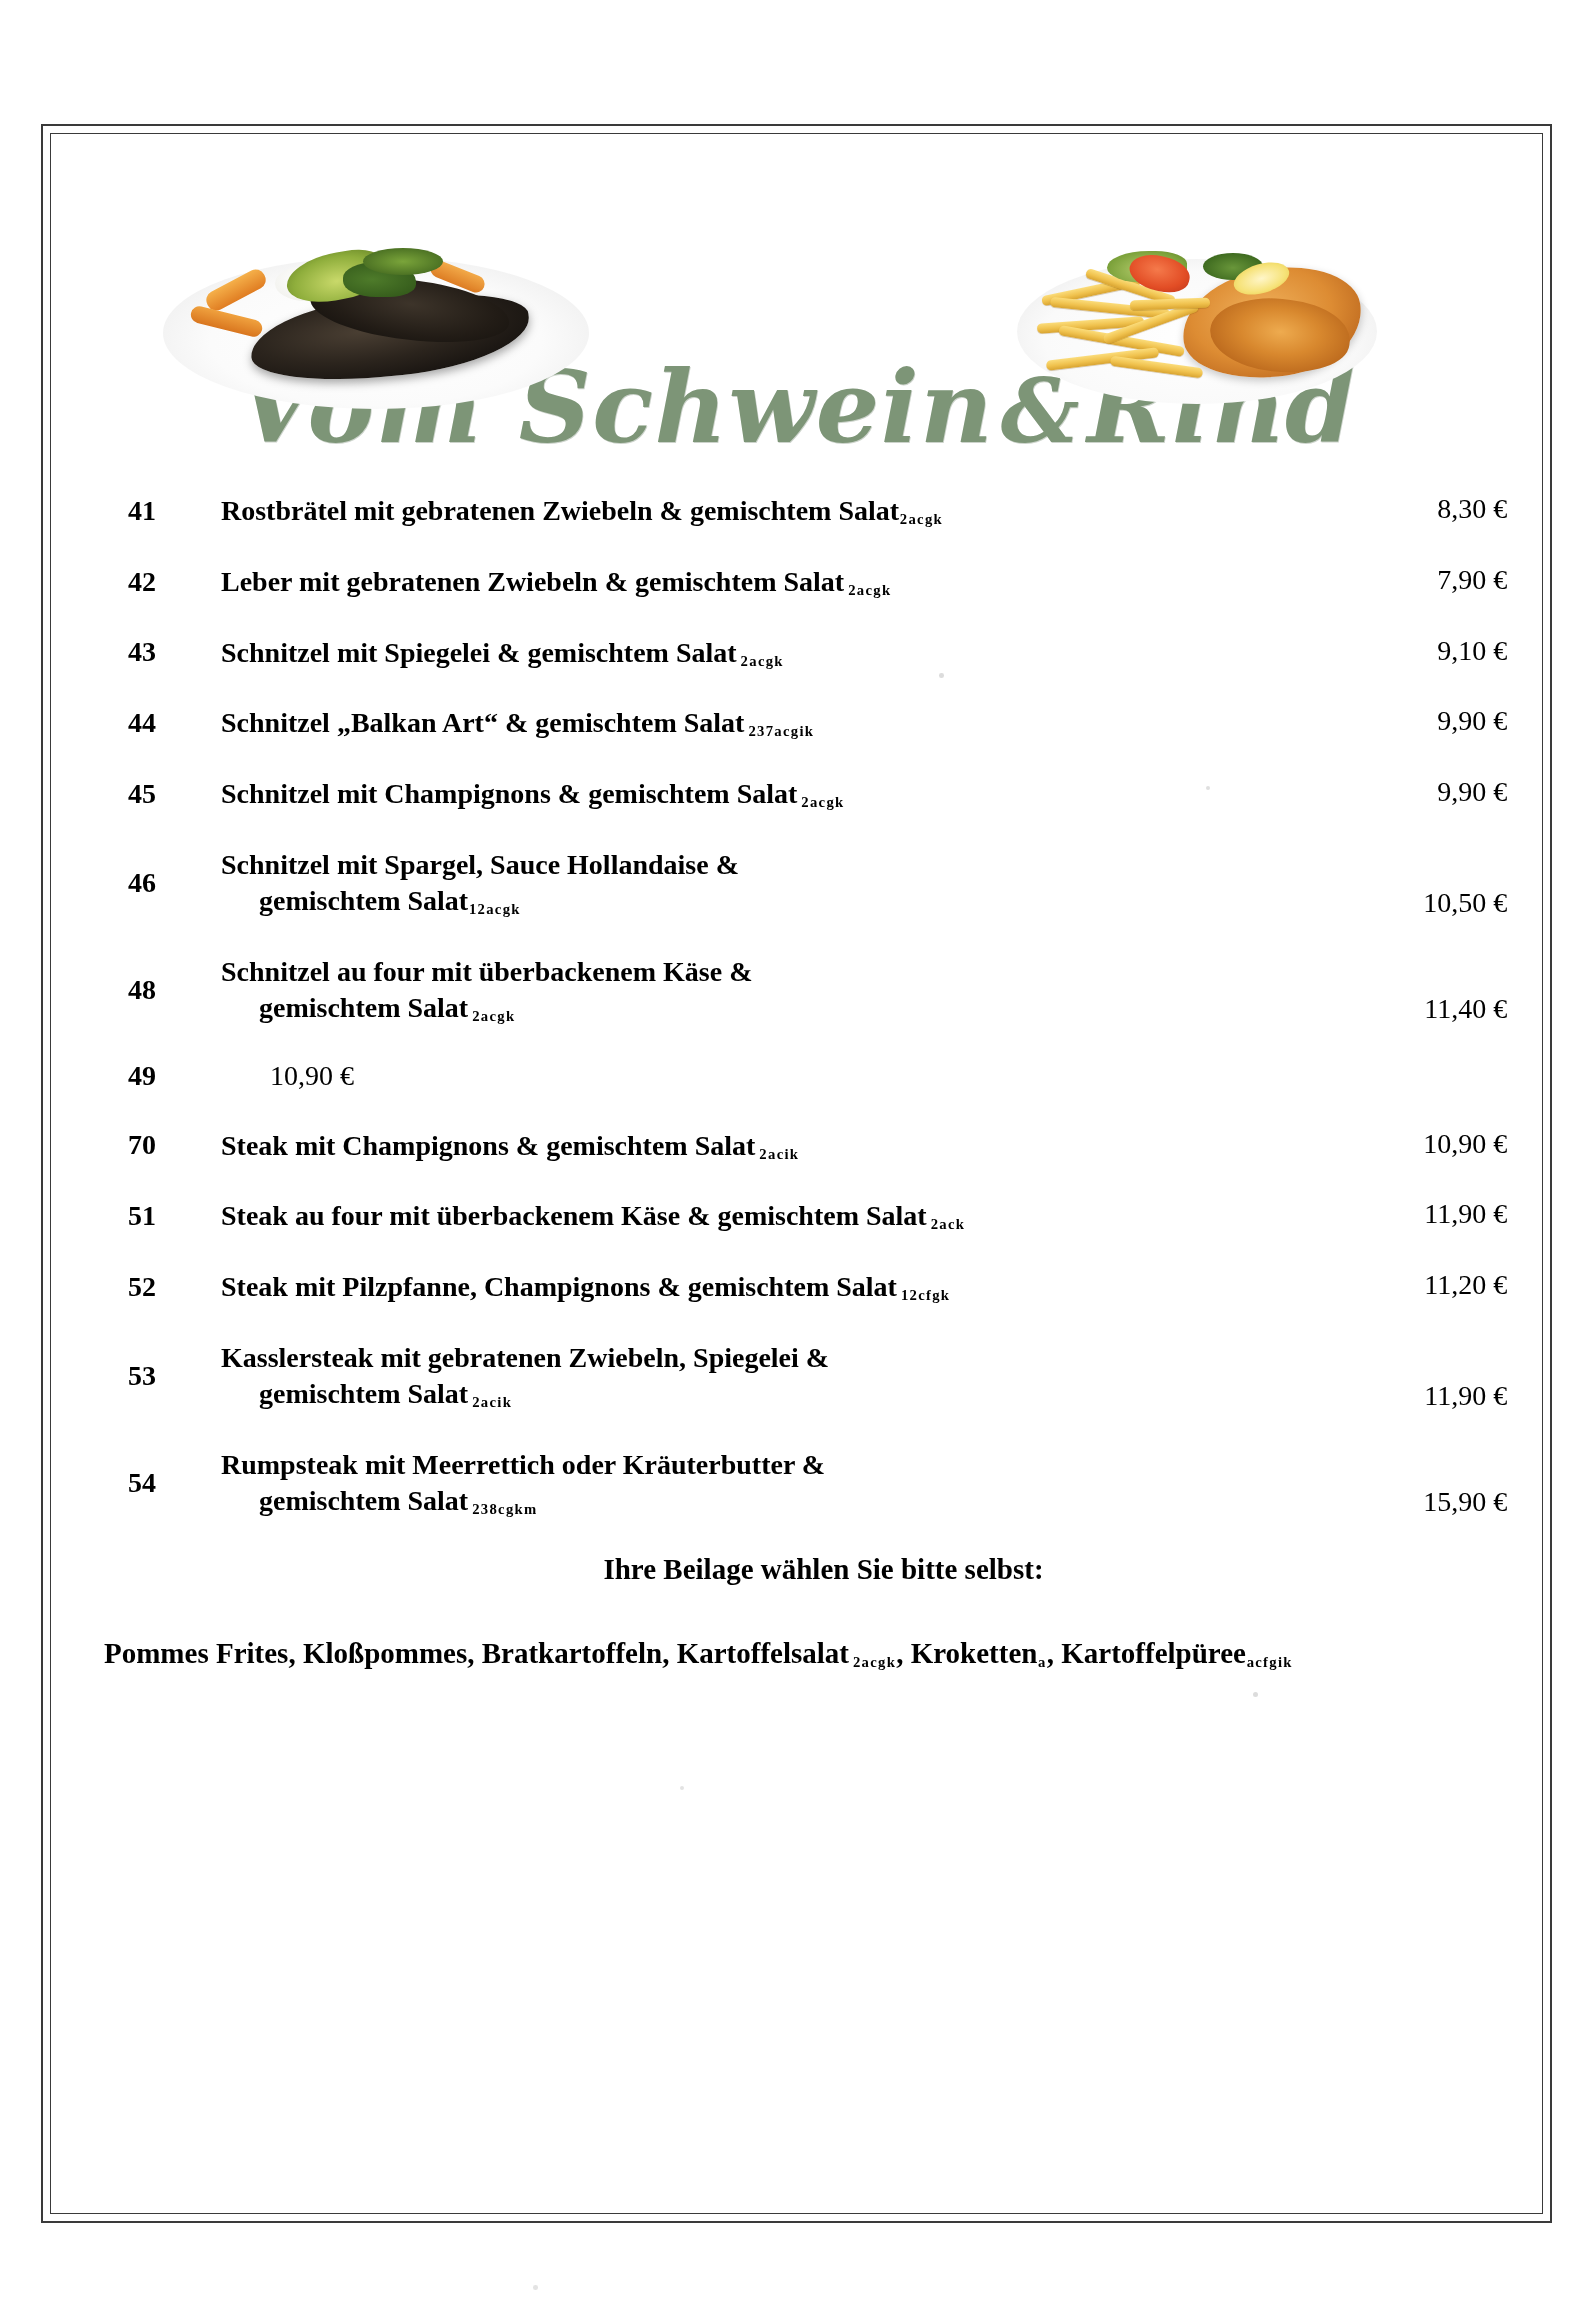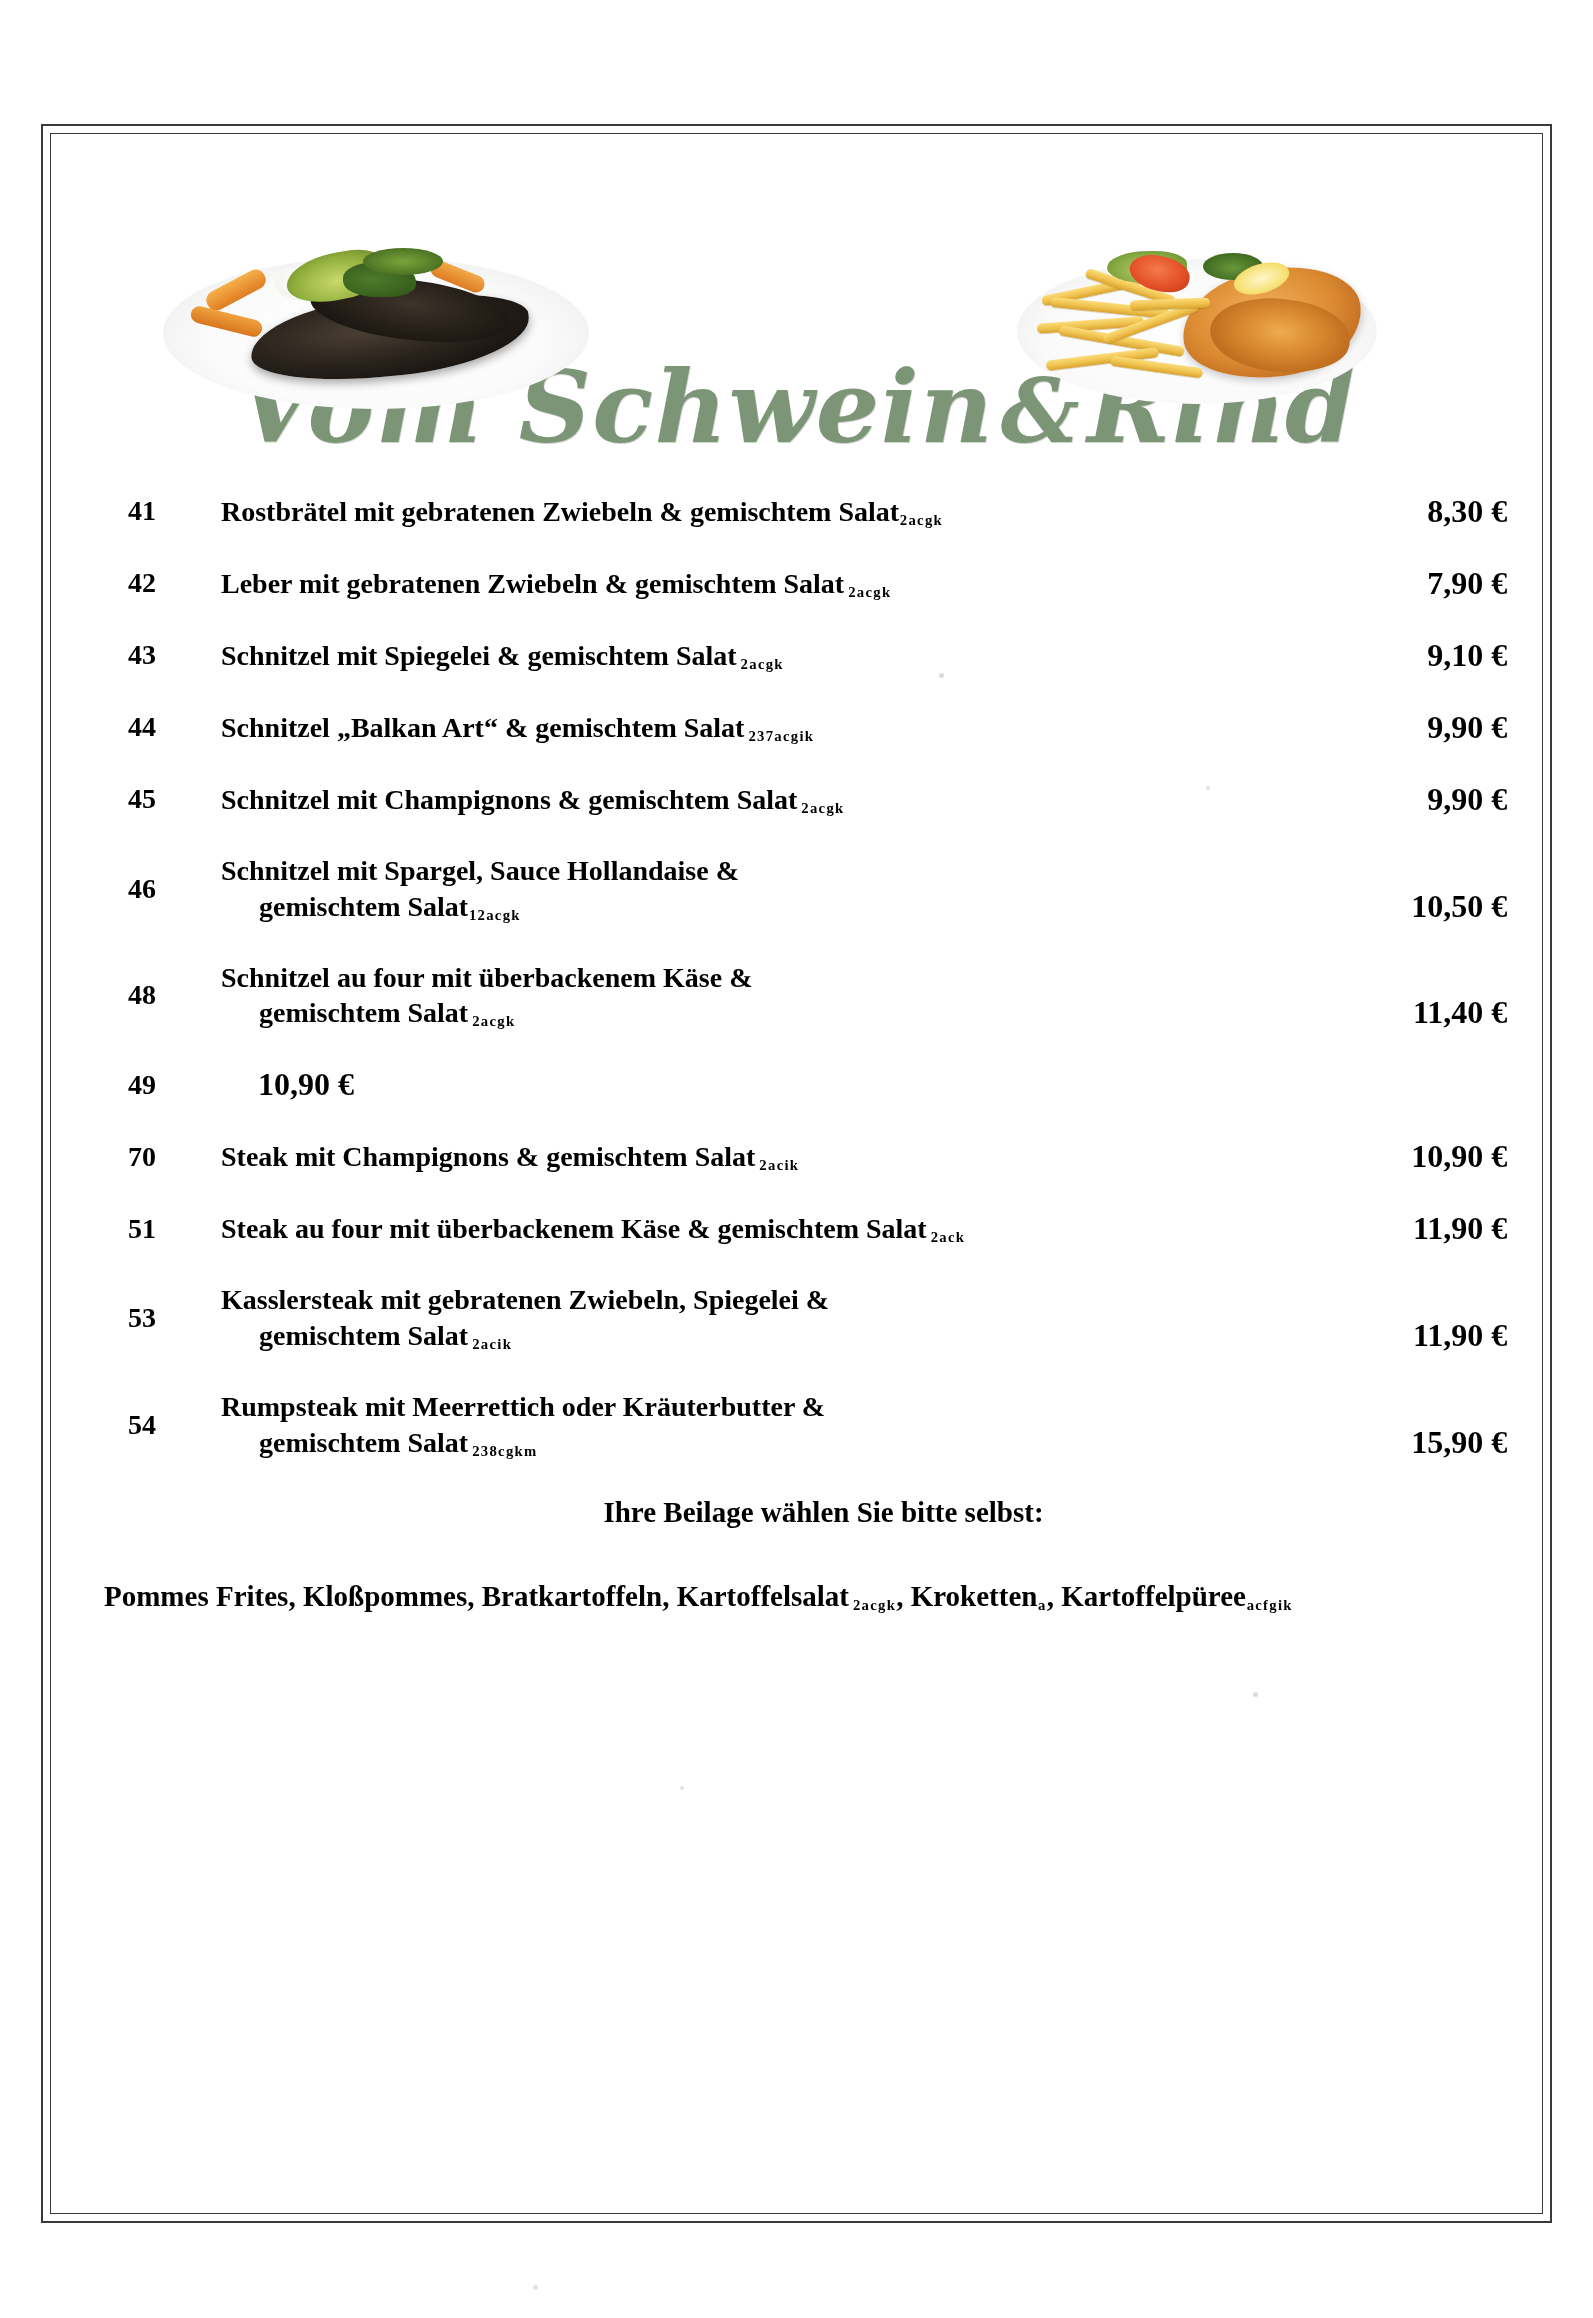--- a/index.html
+++ b/index.html
@@ -207,22 +207,22 @@
     vertical-align: baseline;
     position: relative;
     top: 4px;
     padding-left: 4px;
   }
   .allerg.tight { padding-left: 0.7px; }
   .m-price {
     flex: 0 0 133px;
     width: 133px;
     text-align: right;
-    font-size: 32px;
-    font-weight: 700;
+    font-size: 28px;
+    font-weight: 400;
     white-space: nowrap;
     align-self: flex-end;
   }
   .m-price.top { align-self: flex-start; }
 
   
   .side-note {
     margin-top: 29px;
     padding-left: 40px;
     padding-right: 27px;
@@ -362,20 +362,25 @@
       <div class="m-desc"><span>Steak mit Champignons &amp; gemischtem Salat</span><span class="allerg">2acik</span></div>
       <div class="m-price top">10,90 €</div>
     </div>
 
     <div class="menu-item">
       <div class="m-num">51</div>
       <div class="m-desc"><span>Steak au four mit überbackenem Käse &amp; gemischtem Salat</span><span class="allerg">2ack</span></div>
       <div class="m-price top">11,90 €</div>
     </div>
 
+    <div class="menu-item">
+      <div class="m-num">52</div>
+      <div class="m-desc"><span>Steak mit Pilzpfanne, Champignons &amp; gemischtem Salat</span><span class="allerg">12cfgk</span></div>
+      <div class="m-price top">11,20 €</div>
+    </div>
 
     <div class="menu-item">
       <div class="m-num">53</div>
       <div class="m-desc">
         <span>Kasslersteak mit gebratenen Zwiebeln, Spiegelei &amp;</span>
         <span class="line2"><span>gemischtem Salat</span><span class="allerg">2acik</span></span>
       </div>
       <div class="m-price">11,90 €</div>
     </div>
 

